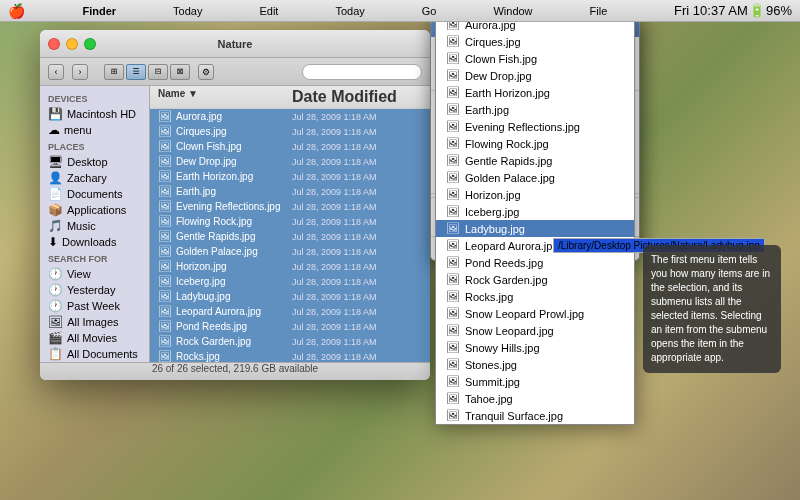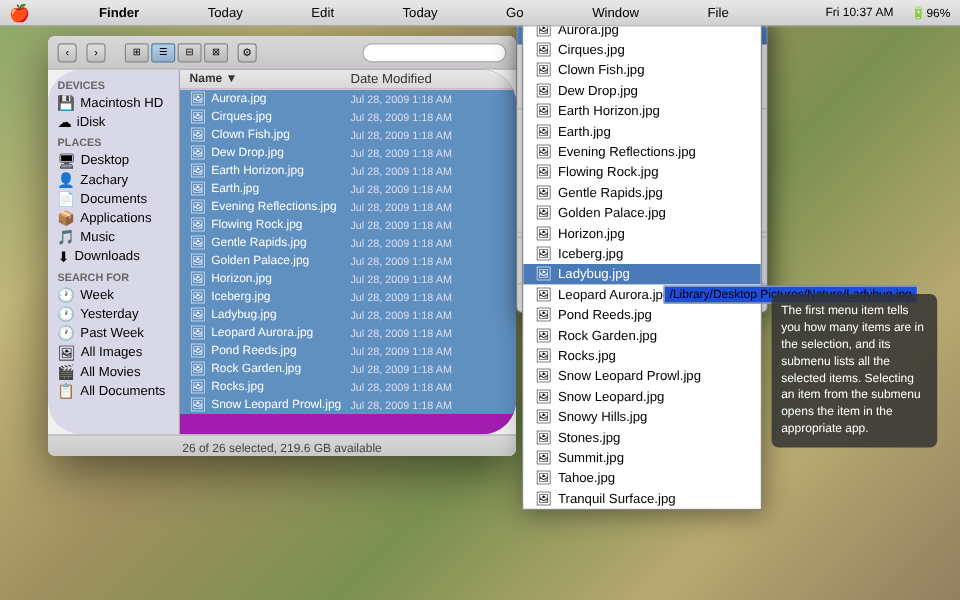--- a/index.html
+++ b/index.html
@@ -37,22 +37,22 @@
     }
     .menubar-left {
       display: flex;
       align-items: center;
       gap: 14px;
     }
     .menubar-right {
       margin-left: auto;
       display: flex;
       align-items: center;
-      gap: 15px;
-      font-size: 10px;
+      gap: 2px;
+      font-size: 13px;
     }
     .apple-logo { font-size: 14px; }
     .menu-item {
       font-size: 11px;
       color: #000;
       cursor: default;
       margin-left: 43px;
     }
     .menu-item.bold { font-weight: bold; }
 
@@ -147,21 +147,20 @@
       background: white;
       border: 1px solid #aaa;
       border-radius: 8px;
       padding: 0 6px;
       font-size: 10px;
     }
     .window-content {
       display: flex;
       flex: 1;
       overflow: hidden;
-      border-radius: 28px;
     }
     
     .sidebar {
       width: 110px;
       background: #d8d8e8;
       border-right: 1px solid #aaa;
       overflow-y: auto;
       padding: 4px 0;
     }
     .sidebar-section-label {
@@ -188,39 +187,39 @@
     }
     .file-list-header {
       display: flex;
       padding: 2px 8px;
       background: linear-gradient(to bottom, #e8e8e8, #d8d8d8);
       border-bottom: 1px solid #ccc;
       position: sticky;
       top: 0;
     }
     .col-name { flex: 1; font-size: 10px; font-weight: bold; color: #333; }
-    .col-date { width: 130px; font-size: 11px; font-weight: normal; color: #333; }
+    .col-date { width: 130px; font-size: 16px; font-weight: bold; color: #333; }
     .file-row {
       display: flex;
       align-items: center;
       padding: 1px 8px;
       font-size: 10px;
       cursor: default;
     }
     .file-row.selected { background: #6090c0; color: white; }
     .file-icon { font-size: 11px; margin-right: 4px; }
     .file-name { flex: 1; }
     .file-date { width: 130px; color: #666; font-size: 9px; }
     .file-row.selected .file-date { color: #dde; }
     .status-bar {
       height: 18px;
       background: linear-gradient(to bottom, #d8d8d8, #c8c8c8);
       border-top: 1px solid #aaa;
       display: flex;
-      align-items: flex-end;
+      align-items: flex-start;
       justify-content: center;
       font-size: 10px;
       color: #444;
     }
 
     
     .context-menu {
       position: absolute;
       top: 15px;
       left: 430px;
@@ -327,20 +326,28 @@
   </div>
   <div class="menubar-right">
     <span>Fri 10:37 AM</span>
     <span>🔋96%</span>
   </div>
 </div>
 
 <div class="bg-painting"></div>
 
 <div class="finder-window">
+  <div class="window-titlebar">
+    <div class="traffic-lights">
+      <div class="traffic-light tl-red"></div>
+      <div class="traffic-light tl-yellow"></div>
+      <div class="traffic-light tl-green"></div>
+    </div>
+    <span class="window-title">Nature</span>
+  </div>
   <div class="window-toolbar">
     <div class="nav-btn">‹</div>
     <div class="nav-btn">›</div>
     <div class="view-btns">
       <div class="view-btn">⊞</div>
       <div class="view-btn" style="background: linear-gradient(to bottom, #b8d0e8, #90b0d0); border-color: #5080a0;">☰</div>
       <div class="view-btn">⊟</div>
       <div class="view-btn">⊠</div>
     </div>
     <div style="width:16px; height:16px; background: linear-gradient(to bottom, #e0e0e0, #c0c0c0); border: 1px solid #888; border-radius:3px; display:flex; align-items:center; justify-content:center; font-size:9px;">⚙</div>
@@ -349,21 +356,21 @@
   <div class="window-content">
 
     <div class="sidebar">
       <div class="sidebar-section-label">DEVICES</div>
       <div class="sidebar-item">
         <span class="icon">💾</span>
         <span>Macintosh HD</span>
       </div>
       <div class="sidebar-item">
         <span class="icon">☁</span>
-        <span>iDisk</span>
+        <span>menu</span>
       </div>
       <div class="sidebar-section-label">PLACES</div>
       <div class="sidebar-item">
         <span class="icon">🖥</span>
         <span>Desktop</span>
       </div>
       <div class="sidebar-item">
         <span class="icon">👤</span>
         <span>Zachary</span>
       </div>
@@ -379,21 +386,21 @@
         <span class="icon">🎵</span>
         <span>Music</span>
       </div>
       <div class="sidebar-item">
         <span class="icon">⬇</span>
         <span>Downloads</span>
       </div>
       <div class="sidebar-section-label">SEARCH FOR</div>
       <div class="sidebar-item">
         <span class="icon">🕐</span>
-        <span>Week</span>
+        <span>View</span>
       </div>
       <div class="sidebar-item">
         <span class="icon">🕐</span>
         <span>Yesterday</span>
       </div>
       <div class="sidebar-item">
         <span class="icon">🕐</span>
         <span>Past Week</span>
       </div>
       <div class="sidebar-item">

